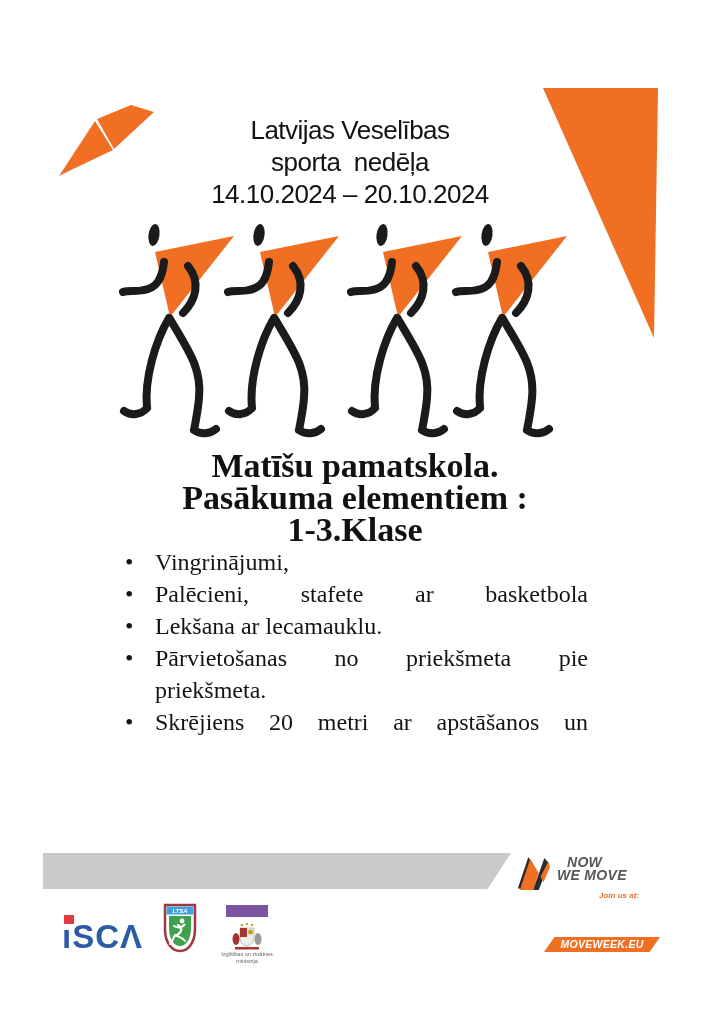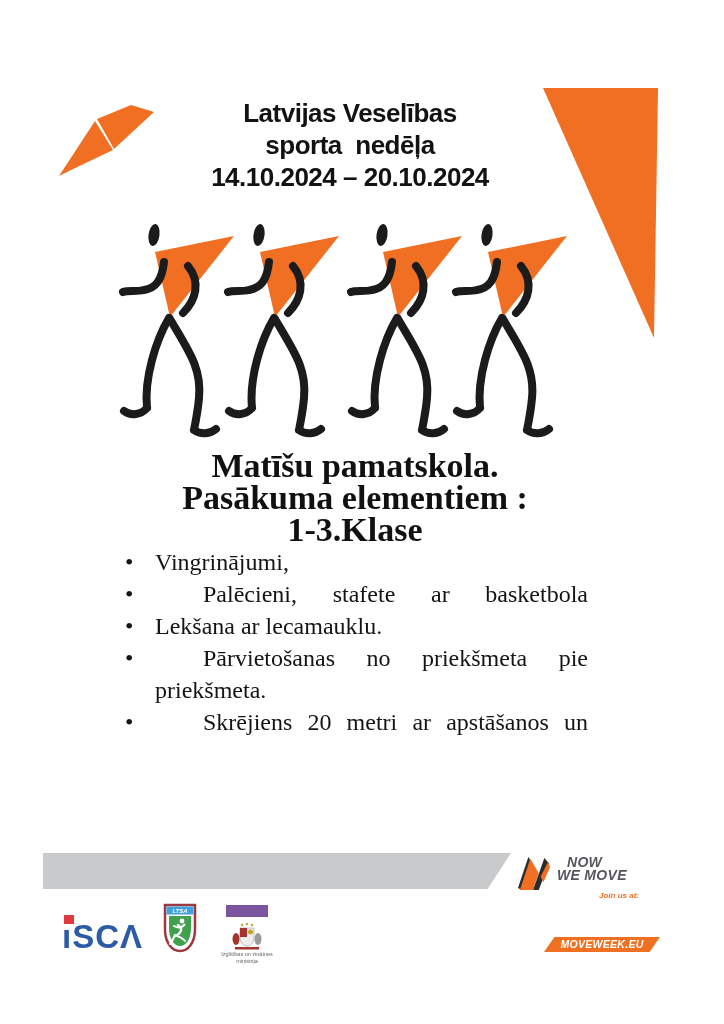--- a/index.html
+++ b/index.html
@@ -9,42 +9,42 @@
     overflow:hidden; font-family:"Liberation Sans", sans-serif;
   }
   svg { display:block; }
 
   
   .corner-logo { position:absolute; left:56px; top:88px; width:102px; height:94px; }
   .tri-right   { position:absolute; left:543px; top:87px; width:116px; height:252px; }
   .shape-orange { fill:#F06F22; }
 
   
-  .title { position:absolute; left:0; top:97px; width:700px; text-align:center;
-           font-weight:bold; font-size:26px; line-height:32px; color:#121212;
+  .title { position:absolute; left:0; top:114px; width:700px; text-align:center;
+           font-weight:normal; font-size:26px; line-height:32px; color:#121212;
            letter-spacing:-0.5px; }
   .title div { white-space:pre; }
 
   
   .runners { position:absolute; left:112px; top:220px; width:468px; height:226px; }
   .tri  { fill:#F06F22; }
   .limb { stroke:#1b1b1b; stroke-width:8; fill:none; stroke-linecap:round; stroke-linejoin:round; }
   .head { fill:#1b1b1b; }
 
   
   .serif-heading { position:absolute; left:0; top:450px; width:710px; text-align:center;
                    font-family:"Liberation Serif", serif; font-weight:bold;
                    font-size:34px; line-height:32px; color:#111; }
   .bullets { position:absolute; left:122px; top:546px; width:466px;
              font-family:"Liberation Serif", serif; font-size:24px; line-height:32px;
              color:#141414; list-style:none; }
   .bullets li { position:relative; padding-left:33px; }
   .bullets .bullet { position:absolute; left:3px; top:0; }
   .bline { text-align:left; }
-  .bline.just { text-align:justify; text-align-last:justify;margin-left:48px; }
+  .bline.just { text-align:justify; text-align-last:justify; }
 
   
   .gray-bar { position:absolute; left:43px; top:853px; width:468px; height:36px;
               background:#C9CACC; clip-path:polygon(0 0, 100% 0, 95% 100%, 0 100%); }
 
   .nwm { position:absolute; left:518px; top:850px; width:152px; height:70px; }
   .nwm-mark { position:absolute; left:0; top:2px; width:32px; height:40px; }
   .nwm-text { position:absolute; left:39px; top:6px; font-style:italic; font-weight:bold;
               color:#55575B; font-size:14px; line-height:13px; letter-spacing:0.3px; }
   .nwm-text .l1 { margin-left:10px; }

